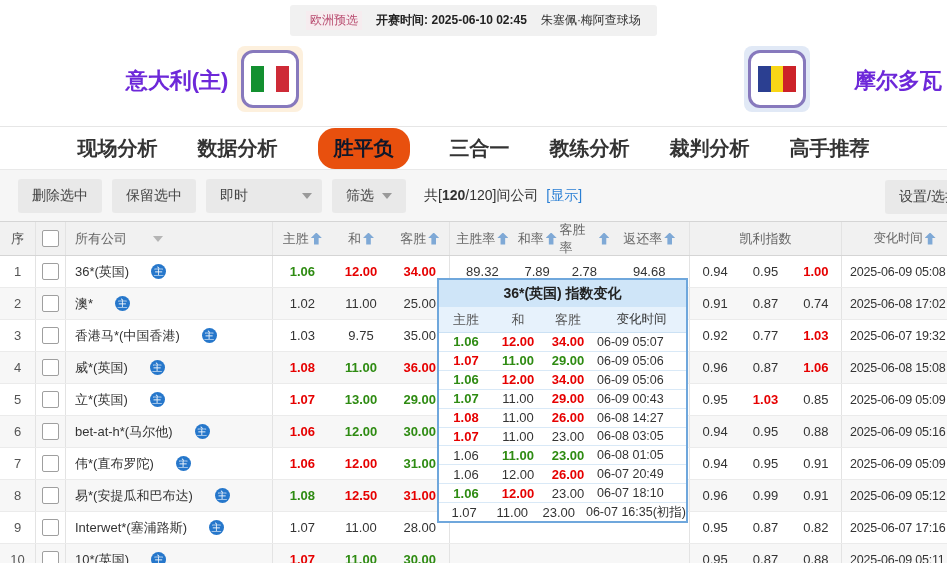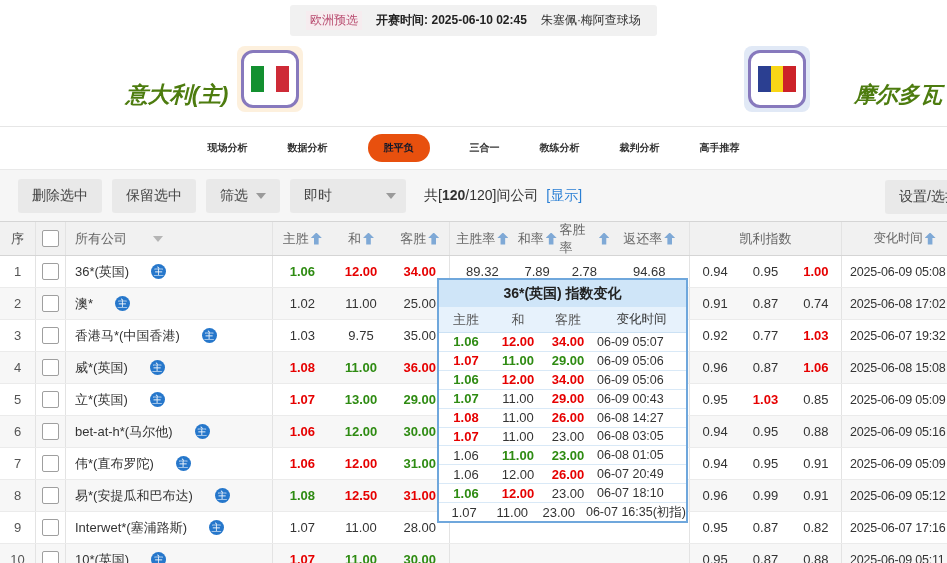--- a/index.html
+++ b/index.html
@@ -9,39 +9,39 @@
     color:#333;font-size:13px;
   }
   
   .topbar{height:40px;display:flex;justify-content:center;align-items:center;}
   .topbar-box{background:#f1f1f1;border-radius:3px;padding:6px 16px;display:flex;align-items:center;gap:14px;font-size:12px;}
   .league{color:#b84a6e;background:#f6ecef;padding:1px 4px;}
   .kickoff{font-weight:bold;color:#222;}
   .venue{color:#333;}
   
   .teamrow{position:relative;height:86px;}
-  .team-name{position:absolute;top:40px;font-size:22px;font-weight:bold;color:#4d7c0f;font-style:italic;}
+  .team-name{position:absolute;top:26px;font-size:22px;font-weight:bold;color:#6d28d9;}
   .home-name{left:112px;width:130px;text-align:center;}
   .away-name{left:848px;width:100px;text-align:center;}
   .flagbox{position:absolute;top:6px;width:66px;height:66px;border-radius:8px;display:flex;align-items:center;justify-content:center;}
   .home-flagbox{left:237px;background:#fdf0dd;}
   .away-flagbox{left:744px;background:#e1e9f6;}
   .flag-inner{width:52px;height:52px;background:#fff;border:3px solid #8779bd;border-radius:12px;display:flex;align-items:center;justify-content:center;}
   .flag{width:38px;height:26px;display:flex;}
   .flag span{flex:1;height:100%;position:relative;}
   .it1{background:#139030;} .it2{background:#fff;} .it3{background:#ce2b37;}
   .md1{background:#2b3f91;} .md2{background:#f9d616;} .md3{background:#cc2229;}
   .md-emblem{position:absolute;left:50%;top:50%;width:10px;height:12px;transform:translate(-50%,-50%);
     background:#9a6a2f;clip-path:polygon(50% 0,90% 20%,80% 100%,20% 100%,10% 20%);opacity:.85;}
   .countdown{position:absolute;left:0;right:0;top:32px;display:flex;justify-content:center;align-items:center;gap:8px;font-size:14px;color:#444;}
   .countdown-num{background:#ececec;color:#1a66b8;font-size:20px;font-weight:bold;padding:1px 8px;}
   .hr1{border-top:1px solid #e6e6e6;}
   
   .tabs{height:42px;display:flex;justify-content:center;align-items:center;gap:40px;}
-  .tab{font-size:10px;font-weight:bold;color:#333;cursor:pointer;white-space:nowrap;}
+  .tab{font-size:20px;font-weight:bold;color:#333;cursor:pointer;white-space:nowrap;}
   .tab.active{background:#e8500e;color:#0f172a;border-radius:17px;padding:7px 16px;}
   
   .toolbar{height:52px;background:#f6f6f6;border-top:1px solid #e9e9e9;position:relative;display:flex;align-items:center;gap:10px;padding-left:18px;box-sizing:border-box;}
   .tbtn{background:#e9e9e9;border-radius:3px;padding:8px 14px;color:#444;font-size:14px;white-space:nowrap;cursor:pointer;display:flex;align-items:center;gap:8px;}
   .tbtn.dd-wide{padding-right:10px;width:92px;justify-content:space-between;}
   .caret{width:0;height:0;border-left:5px solid transparent;border-right:5px solid transparent;border-top:6px solid #9a9a9a;display:inline-block;}
   .count-text{margin-left:8px;font-size:14px;color:#333;}
   .count-bold{font-weight:bold;}
   .show-link{color:#2a7fd4;cursor:pointer;margin-left:4px;}
   .settings-btn{position:absolute;left:885px;top:10px;}
@@ -118,26 +118,26 @@
     <div class="tab active">胜平负</div>
     <div class="tab">三合一</div>
     <div class="tab">教练分析</div>
     <div class="tab">裁判分析</div>
     <div class="tab">高手推荐</div>
   </div>
 
 <div class="toolbar">
   <div class="tbtn">删除选中</div>
   <div class="tbtn">保留选中</div>
+  <div class="tbtn dd-wide">
+    <span>即时</span>
+    <span class="caret"></span>
+  </div>
   <div class="tbtn">
     <span>筛选</span>
-    <span class="caret"></span>
-  </div>
-  <div class="tbtn dd-wide">
-    <span>即时</span>
     <span class="caret"></span>
   </div>
   <div class="count-text">
     <span>共[</span><span class="count-bold">120</span><span>/120]间公司</span>
     <span class="show-link">[显示]</span>
   </div>
   <div class="tbtn settings-btn">设置/选择</div>
 </div>
 
 <div class="grid">

